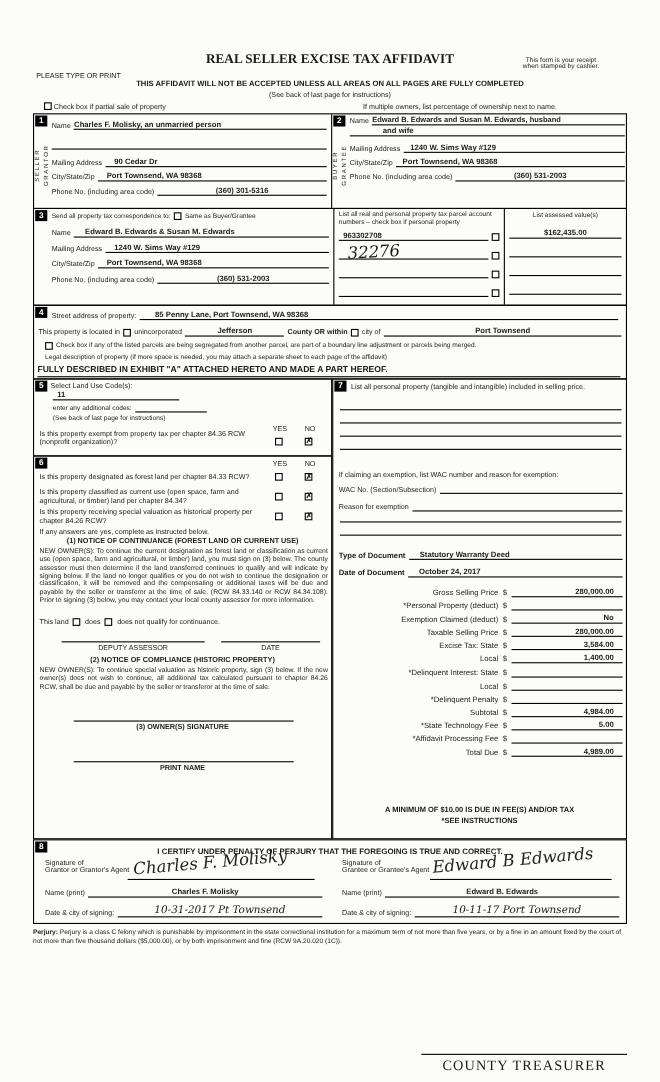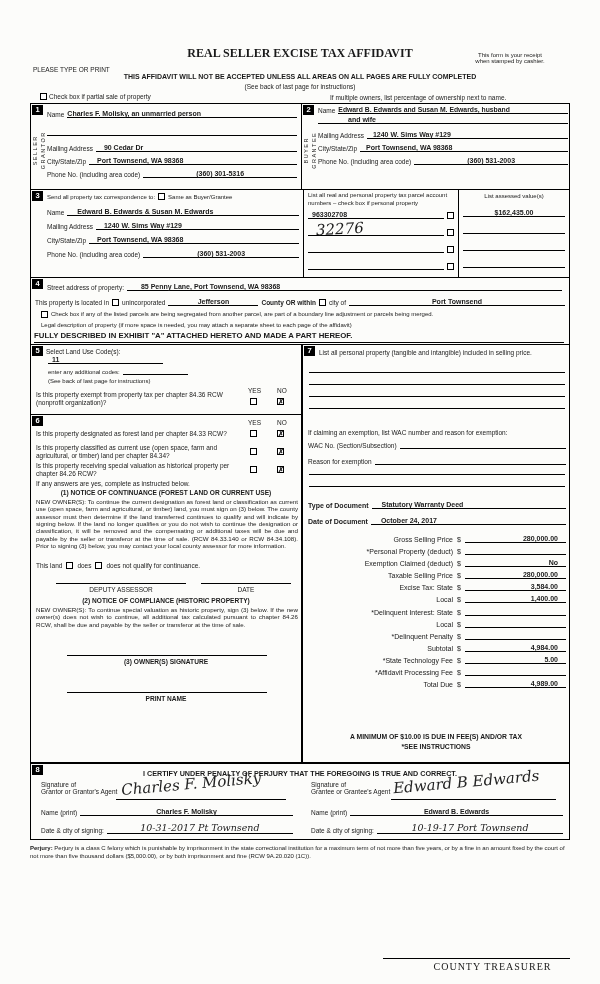--- a/index.html
+++ b/index.html
@@ -377,26 +377,26 @@
       <div class="lbl65">Signature of</div>
       <div class="lbl65">Grantee or Grantee's Agent</div>
       <div class="abs line" style="left:80px;top:18px;width:165px;"></div>
       <div class="sig" style="left:82px;top:-8px;">Edward B Edwards</div>
       <div class="row" style="margin-top:13px;">
         <span class="lbl65">Name (print)</span>
         <span class="fill val ctr">Edward B. Edwards</span>
       </div>
       <div class="row" style="margin-top:6px;">
         <span class="lbl65">Date &amp; city of signing:</span>
-        <span class="fill hand ctr" style="font-size:9.5px;">10-19-17  Port Townsend</span>
+        <span class="fill hand ctr" style="font-size:9.5px;">10-11-17  Port Townsend</span>
       </div>
     </div>
   </div>
 
   <div class="abs" style="left:30px;top:844px;width:540px;font-size:6px;line-height:1.35;">
     <span class="b">Perjury:</span>
     <span>Perjury is a class C felony which is punishable by imprisonment in the state correctional institution for a maximum term of not more than five years, or by a fine in an amount fixed by the court of not more than five thousand dollars ($5,000.00), or by both imprisonment and fine (RCW 9A.20.020 (1C)).</span>
   </div>
 
   <div class="abs line" style="left:383px;top:958px;width:187px;"></div>
-  <div class="abs ctr" style="left:399px;top:961px;width:187px;font-family:'Liberation Serif',serif;font-size:10px;letter-spacing:1px;">COUNTY TREASURER</div>
+  <div class="abs ctr" style="left:383px;top:961px;width:187px;font-family:'Liberation Serif',serif;font-size:13px;letter-spacing:1px;">COUNTY TREASURER</div>
 
 </div>
 
 </body></html>

